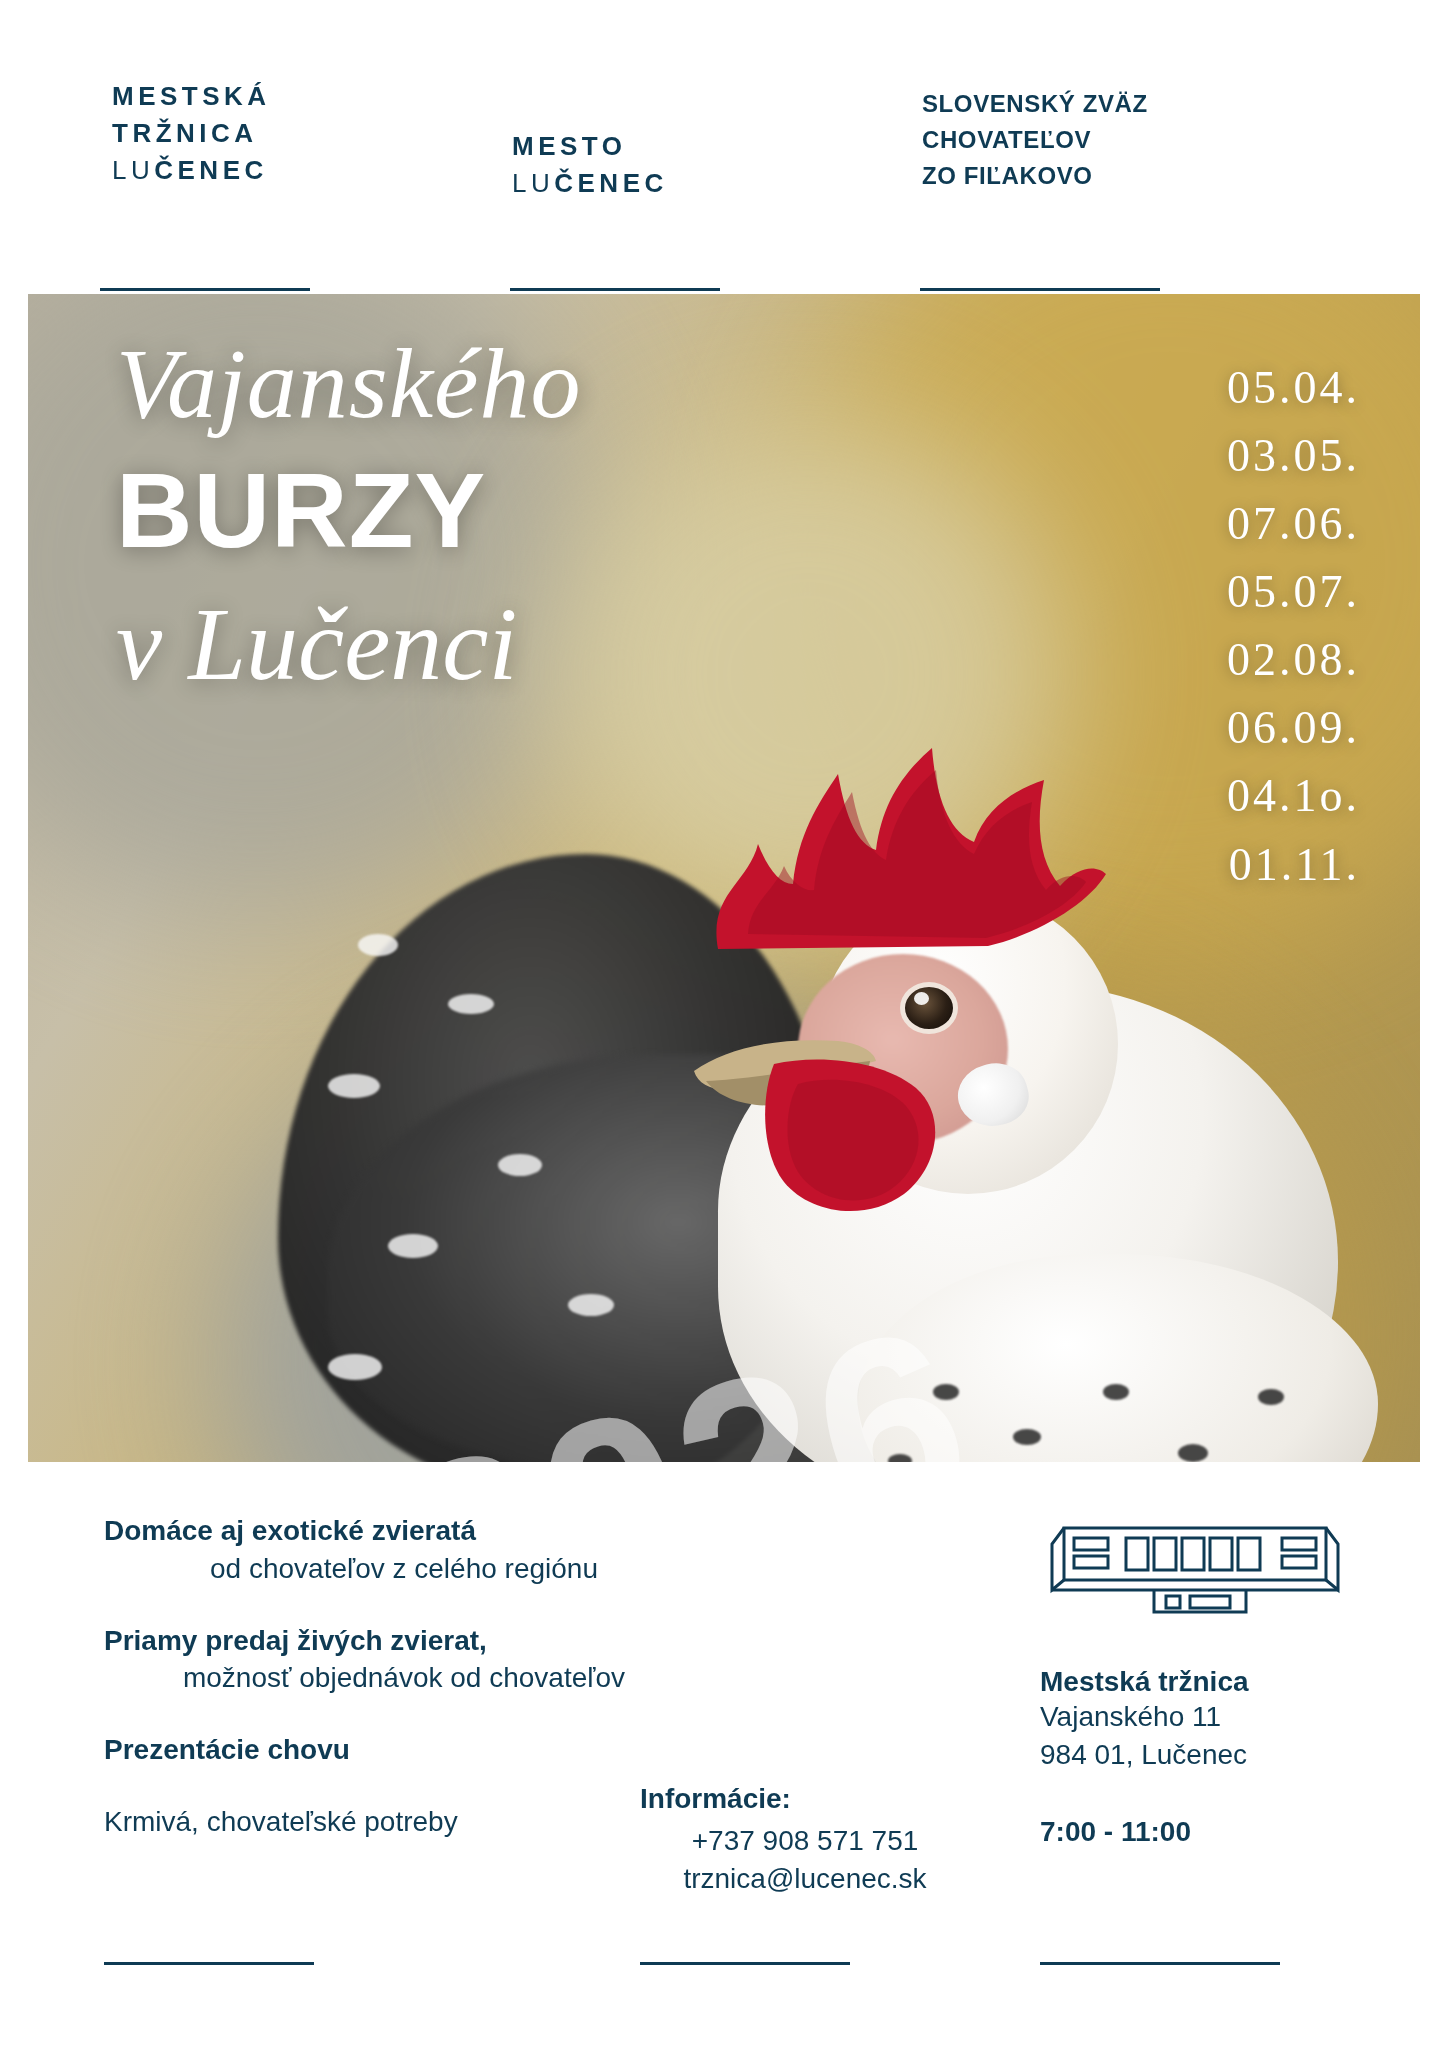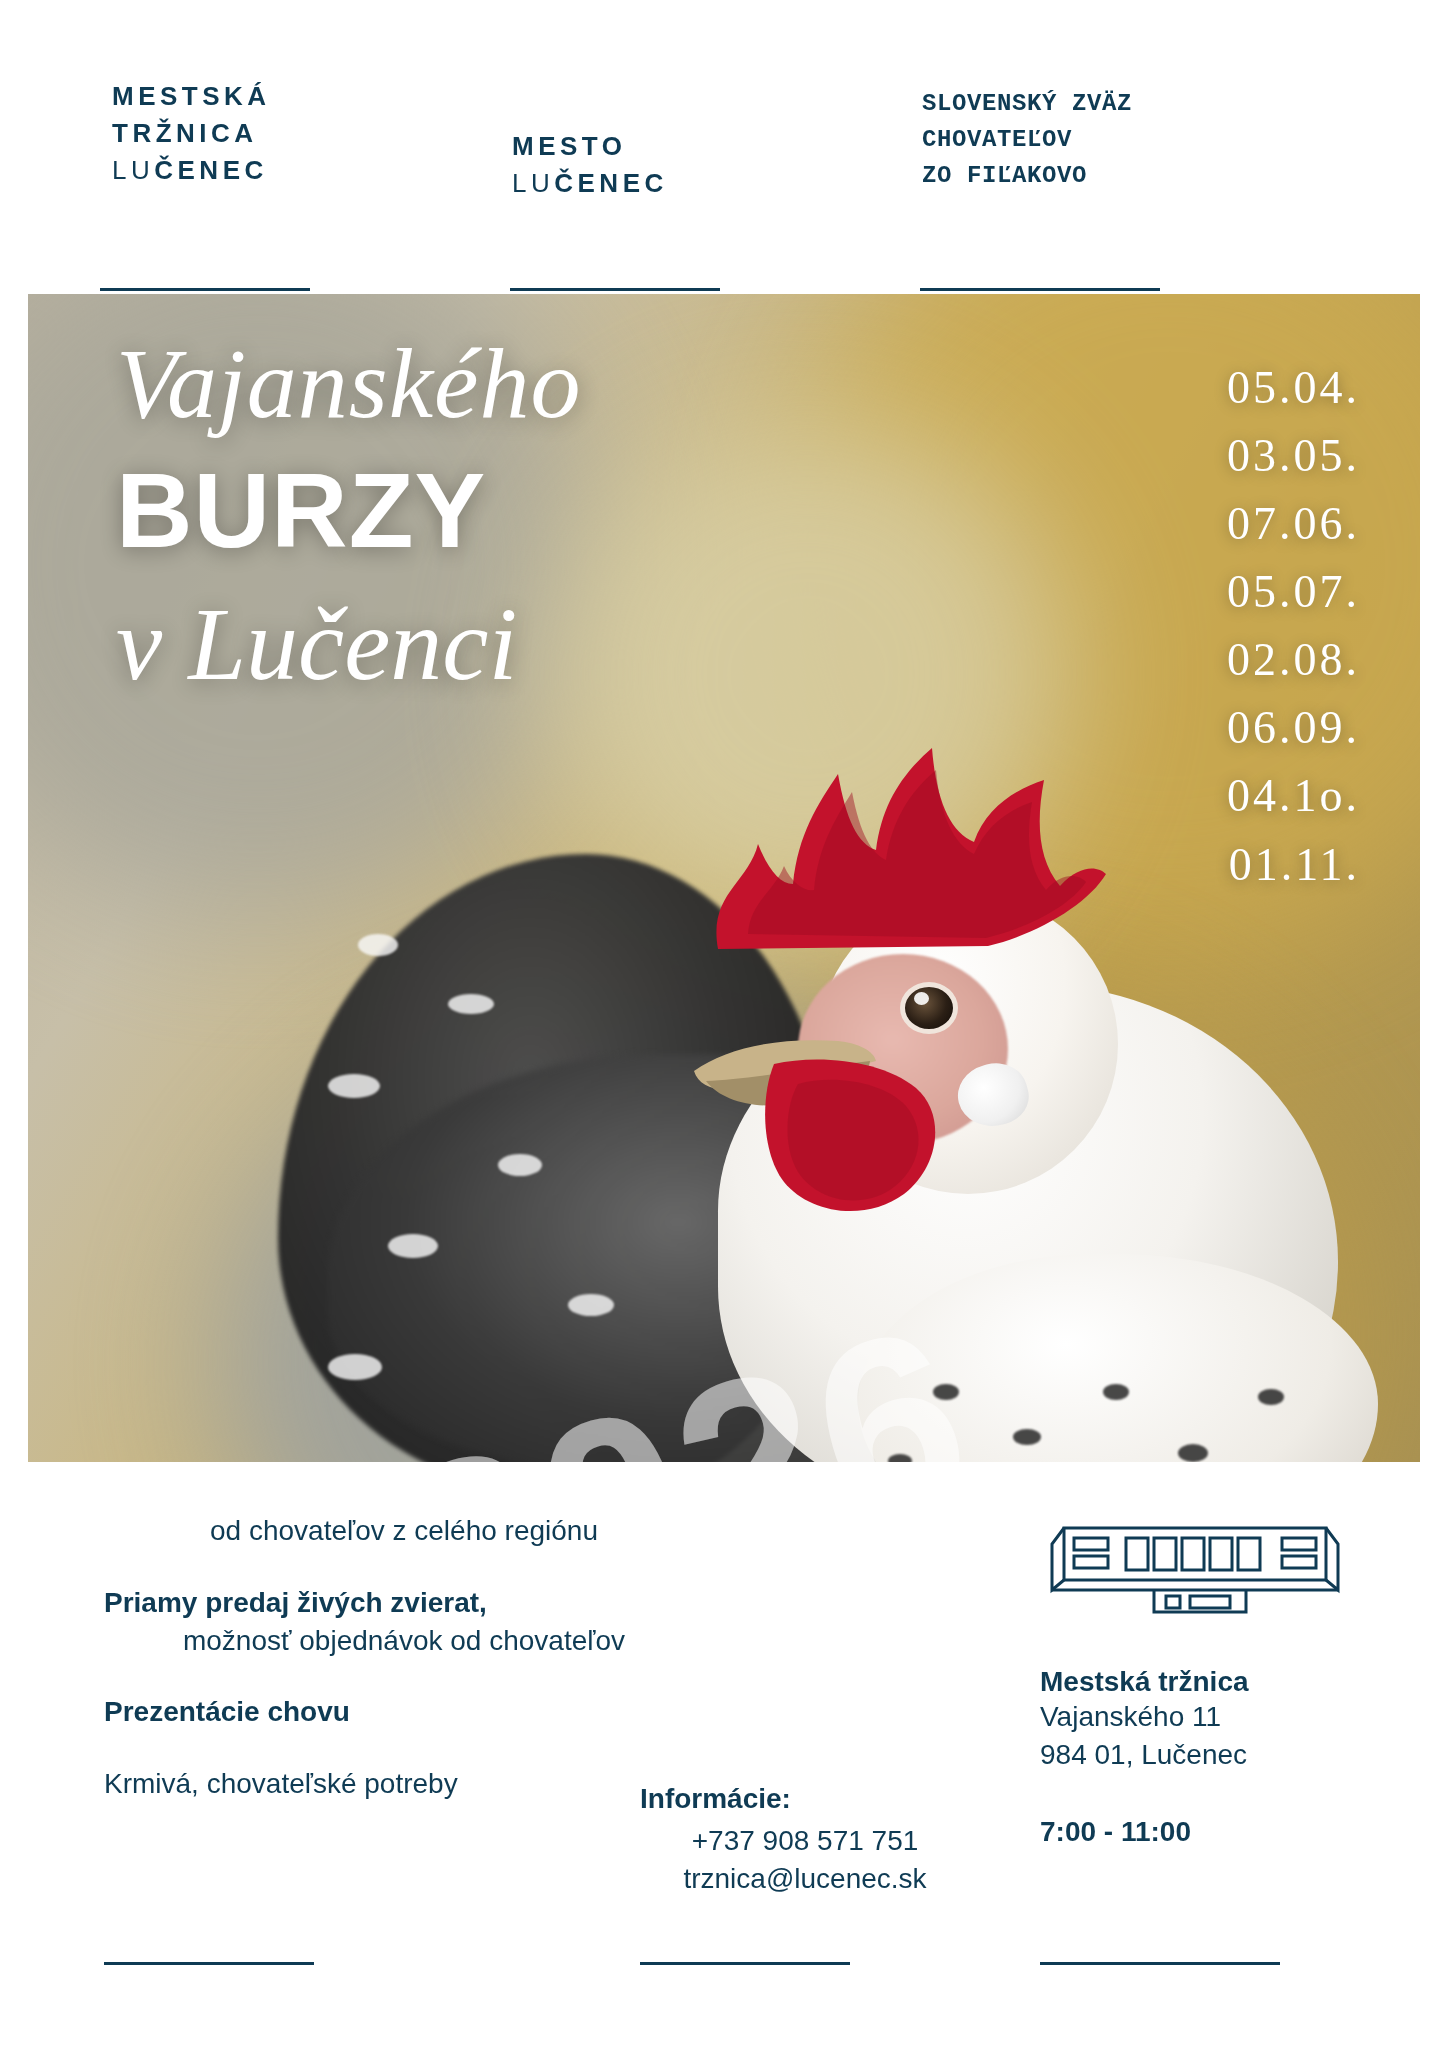--- a/index.html
+++ b/index.html
@@ -31,21 +31,21 @@
     letter-spacing: 3px;
     line-height: 1.42;
   }
   .logo-mt { left: 12px; top: 0px; }
   .logo-mt .logo-line { font-size: 26px; letter-spacing: 4.5px; }
   .logo-mt .thin { font-weight: normal; }
   .logo-mesto { left: 412px; top: 50px; }
   .logo-mesto .logo-line { font-size: 26px; letter-spacing: 4.5px; }
   .logo-mesto .thin { font-weight: normal; }
   .logo-szch { left: 822px; top: 8px; }
-  .logo-szch .logo-line { font-size: 24px; letter-spacing: 0.6px; line-height: 1.5; font-family: Liberation Mono, monospace; }
+  .logo-szch .logo-line { font-size: 24px; letter-spacing: 0.6px; line-height: 1.5; }
 
   .rule-row {
     position: absolute;
     top: 288px;
     left: 100px;
     right: 100px;
     height: 3px;
   }
   .rule {
     position: absolute;
@@ -367,20 +367,21 @@
       <div>06.09.</div>
       <div>04.1o.</div>
       <div>01.11.</div>
     </div>
 
   </div>
 
   <div class="footer">
 
     <div class="f-left">
+      <div class="f-head">Domáce aj exotické zvieratá</div>
       <div class="f-sub">od chovateľov z celého regiónu</div>
       <div class="f-gap"></div>
       <div class="f-head">Priamy predaj živých zvierat,</div>
       <div class="f-sub">možnosť objednávok od chovateľov</div>
       <div class="f-gap"></div>
       <div class="f-head">Prezentácie chovu</div>
       <div class="f-gap"></div>
       <div class="f-plain">Krmivá, chovateľské potreby</div>
     </div>
 

